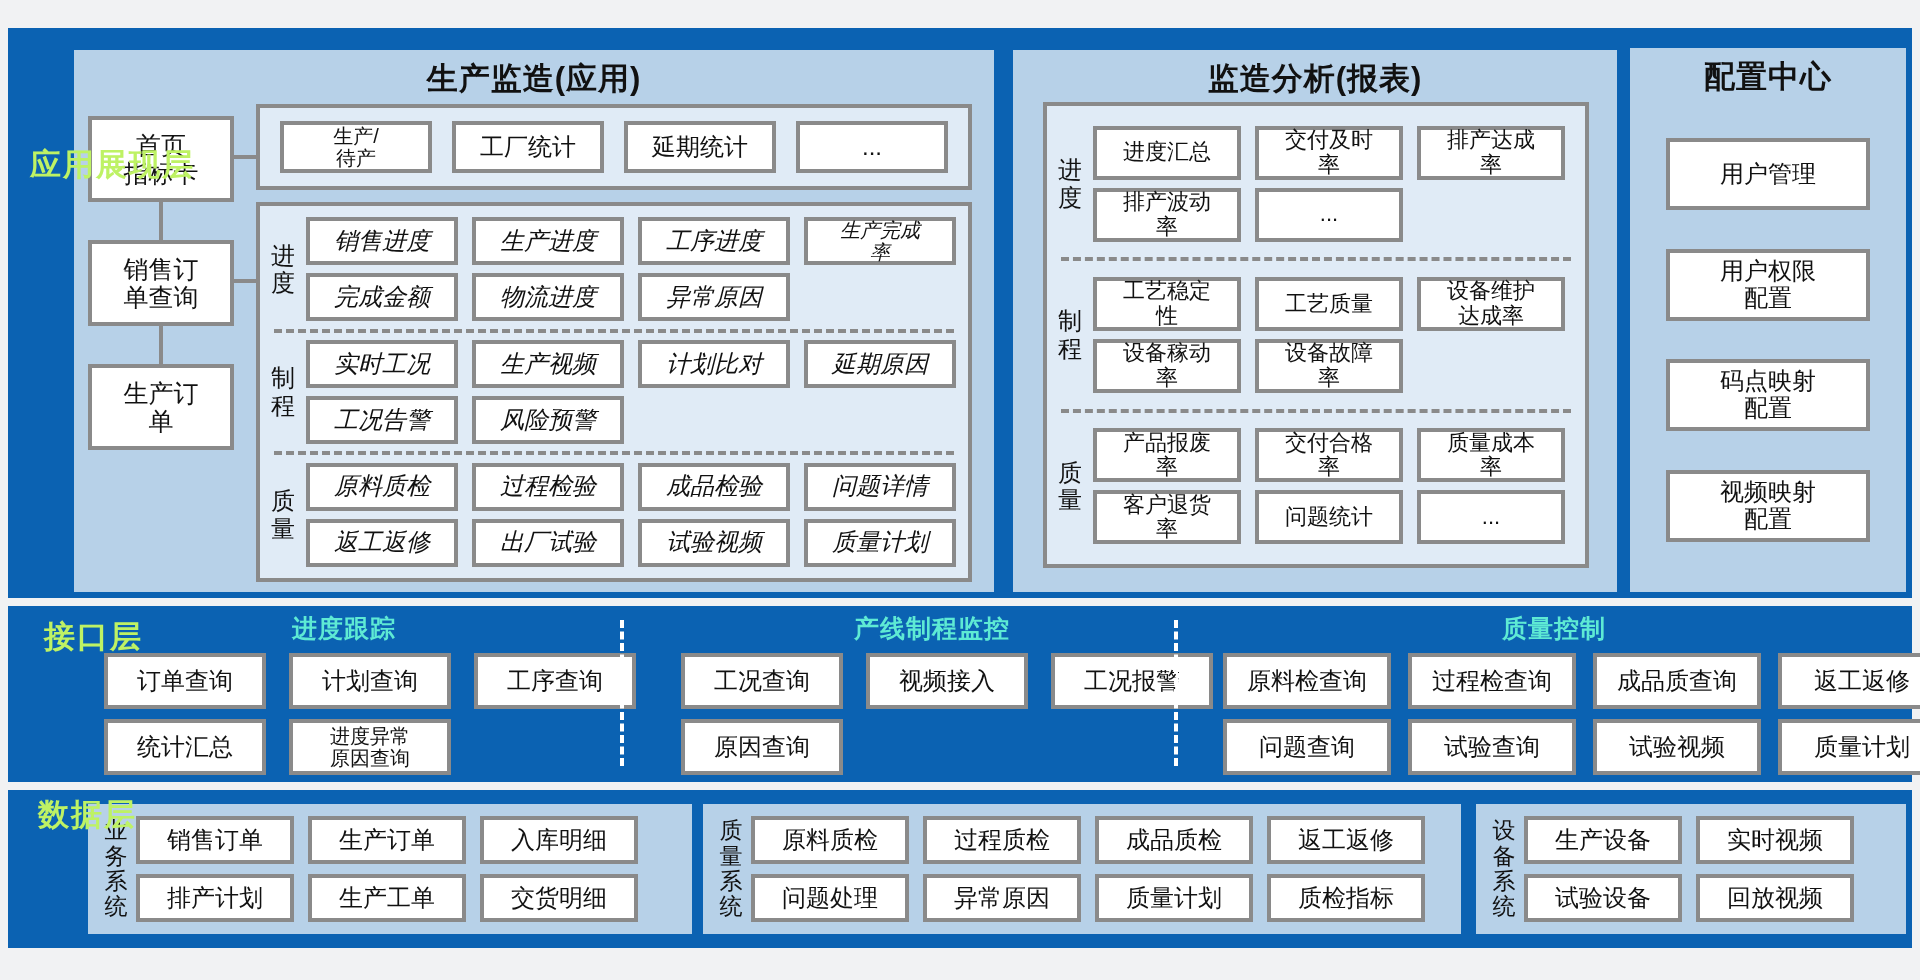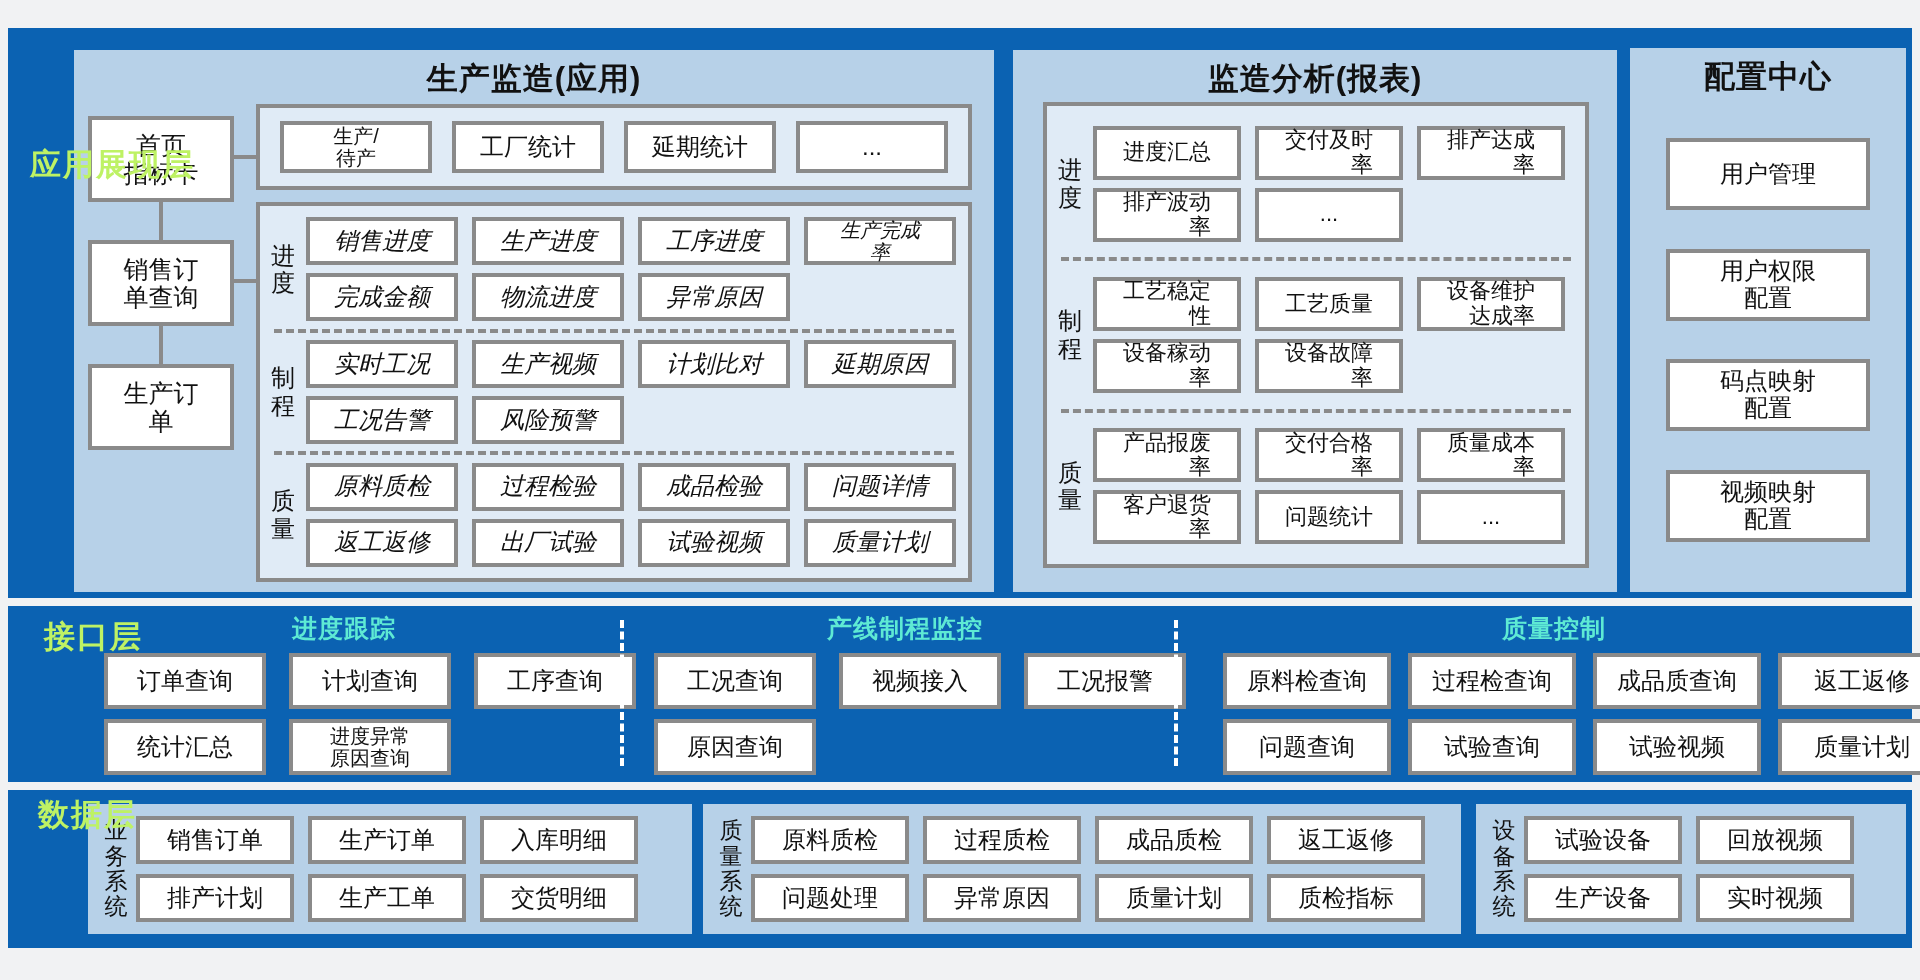--- a/index.html
+++ b/index.html
@@ -46,31 +46,31 @@
   .spA{left:182px;top:54px;width:716px;height:86px;display:flex;align-items:center;justify-content:space-evenly;}
   .cA{width:152px;height:52px;}
   .spB{left:182px;top:152px;width:716px;height:380px;display:flex;flex-direction:column;justify-content:space-evenly;padding:4px 0;}
   .sp2{left:30px;top:52px;width:546px;height:466px;display:flex;flex-direction:column;justify-content:space-evenly;padding:4px 0;}
 
   .grp{display:flex;align-items:center;}
   .vlabel{width:46px;text-align:center;font-size:24px;line-height:1.15;white-space:pre-line;flex:none;}
   .rows{display:flex;flex-direction:column;gap:8px;}
   .r{display:flex;gap:14px;}
   .c{width:152px;height:48px;font-style:italic;}
-  .cB{width:148px;height:54px;font-size:22px;text-align:right;}
+  .cB{width:148px;height:54px;font-size:22px;}
   .dash{border-top:4px dashed #8a8a8a;margin:0 14px;}
 
   
   .p3items{position:absolute;left:0;top:52px;right:0;bottom:12px;display:flex;flex-direction:column;align-items:center;justify-content:space-evenly;}
   .cC{width:204px;height:72px;}
 
   
   .ifsec{position:absolute;top:6px;display:flex;flex-direction:column;}
   .sec1{left:83px;width:506px;}
-  .sec2{left:633px;width:528px;}
+  .sec2{left:660px;width:528px;}
   .sec3{left:1190px;width:712px;}
   .sectitle{color:#5eead4;font-weight:700;font-size:25px;text-align:center;margin-bottom:8px;letter-spacing:1px;}
   .ifsec .r{gap:23px;margin-bottom:10px;margin-left:13px;}
   .cI{width:162px;height:56px;}
   .cI3{width:168px;height:56px;}
   .sec3 .r{gap:17px;padding-left:12px;}
   .vdash{position:absolute;top:14px;height:146px;border-left:4px dashed #fff;}
   .d1{left:612px}.d2{left:1166px}
 
   
@@ -341,22 +341,22 @@
     </div>
   </div>
 
   <div class="syspanel sys3">
     <div class="vlabel4">设
 备
 系
 统</div>
     <div class="rows">
       <div class="r">
+        <div class="box cD">生产设备</div>
+        <div class="box cD">实时视频</div>
+      </div>
+      <div class="r">
         <div class="box cD">试验设备</div>
         <div class="box cD">回放视频</div>
       </div>
-      <div class="r">
-        <div class="box cD">生产设备</div>
-        <div class="box cD">实时视频</div>
-      </div>
     </div>
   </div>
 </div>
 
 </body></html>

